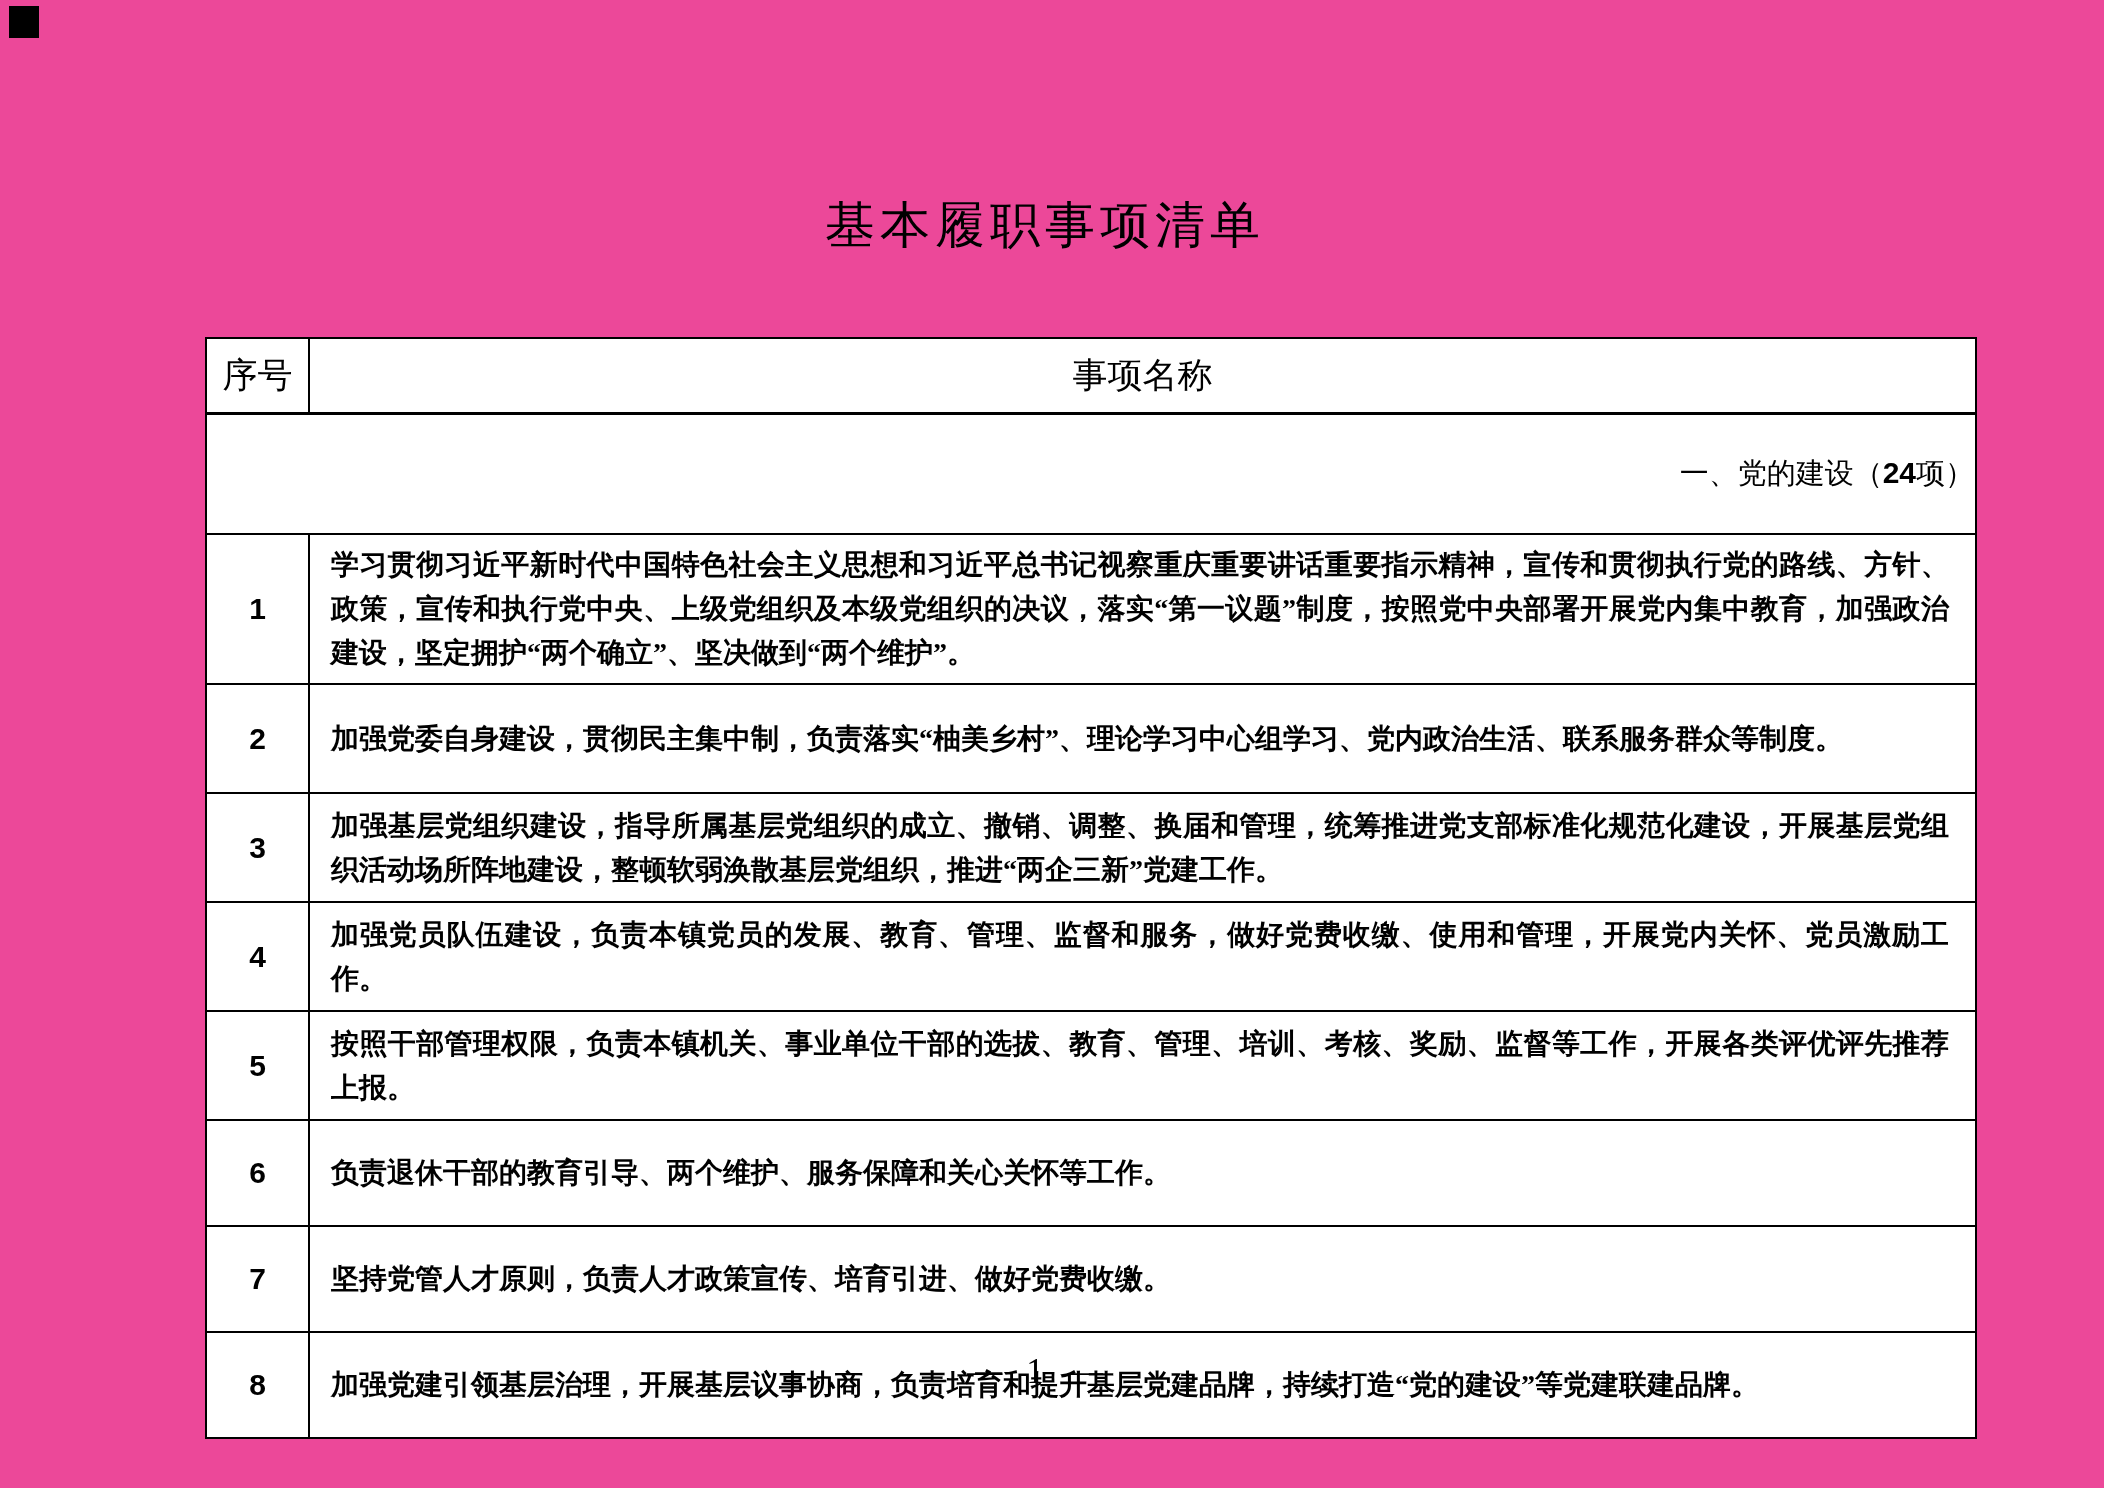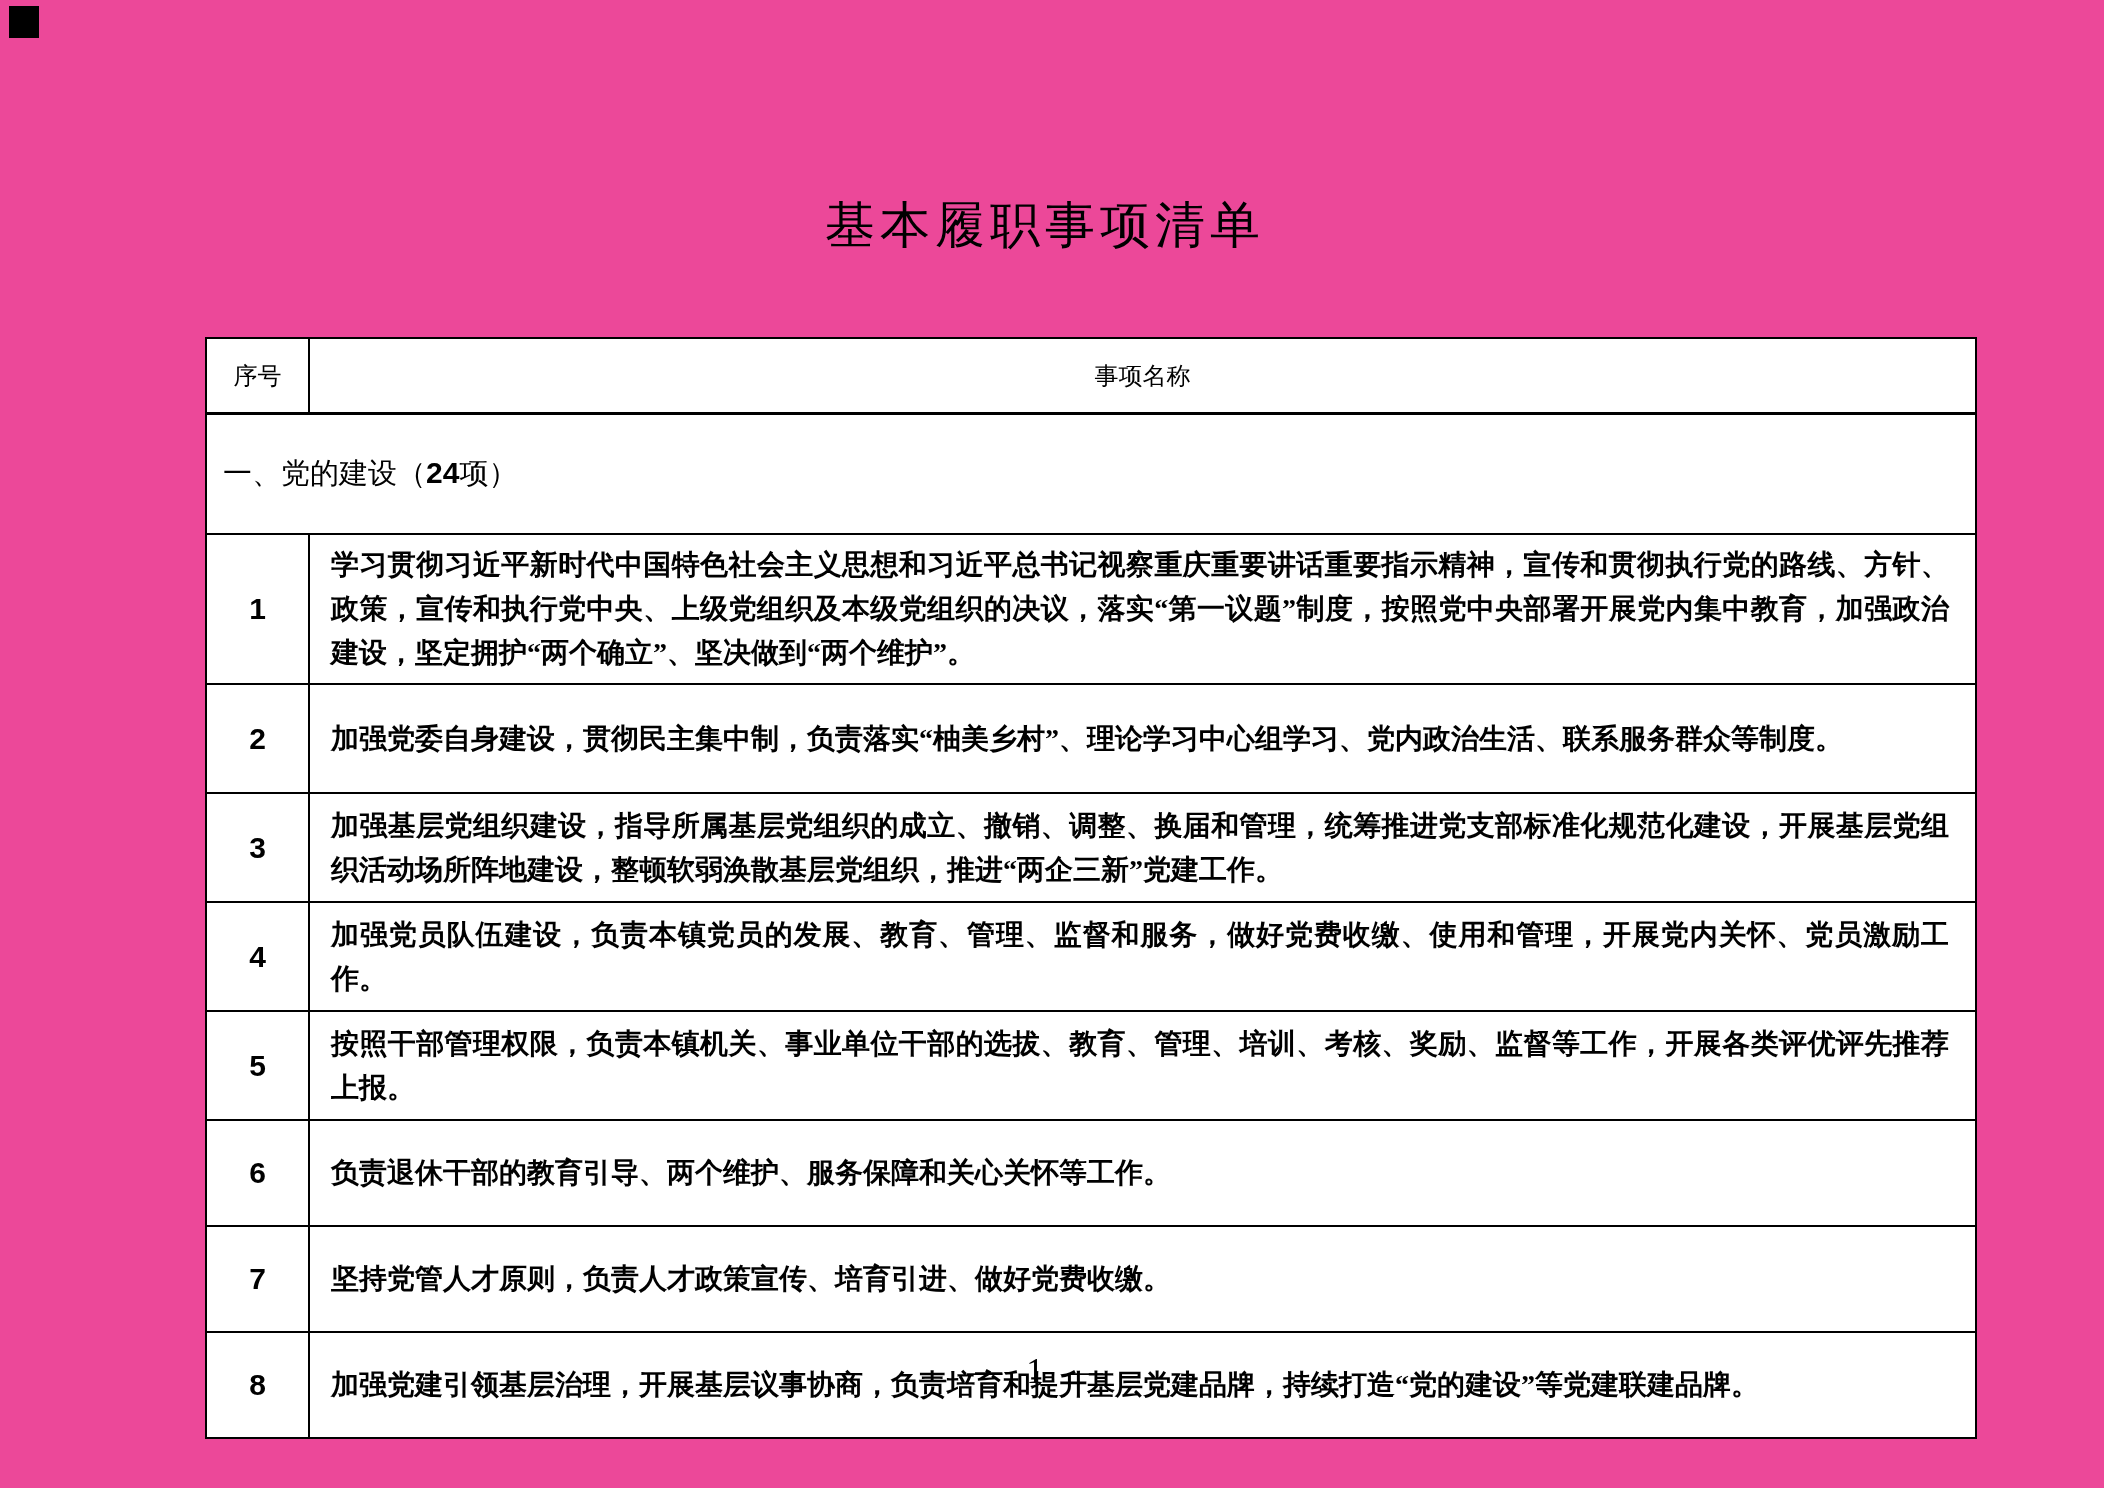--- a/index.html
+++ b/index.html
@@ -53,26 +53,26 @@
   .doc-table td {
     border: 2px solid #000000;
     background: #ffffff;
   }
   .col-no { width: 103px; }
   .header-row td {
     height: 71px;
     border-bottom: 3px solid #000000;
     text-align: center;
     vertical-align: middle;
-    font-size: 24px;
+    font-size: 35px;
     font-weight: 400;
   }
   .section-cell {
     height: 116px;
-    text-align: left;
+    text-align: right;
     vertical-align: middle;
     font-size: 29px;
     padding-left: 16px;
   }
   .cell-no {
     text-align: center;
     vertical-align: middle;
   }
   .num {
     font-family: "Liberation Sans", sans-serif;

